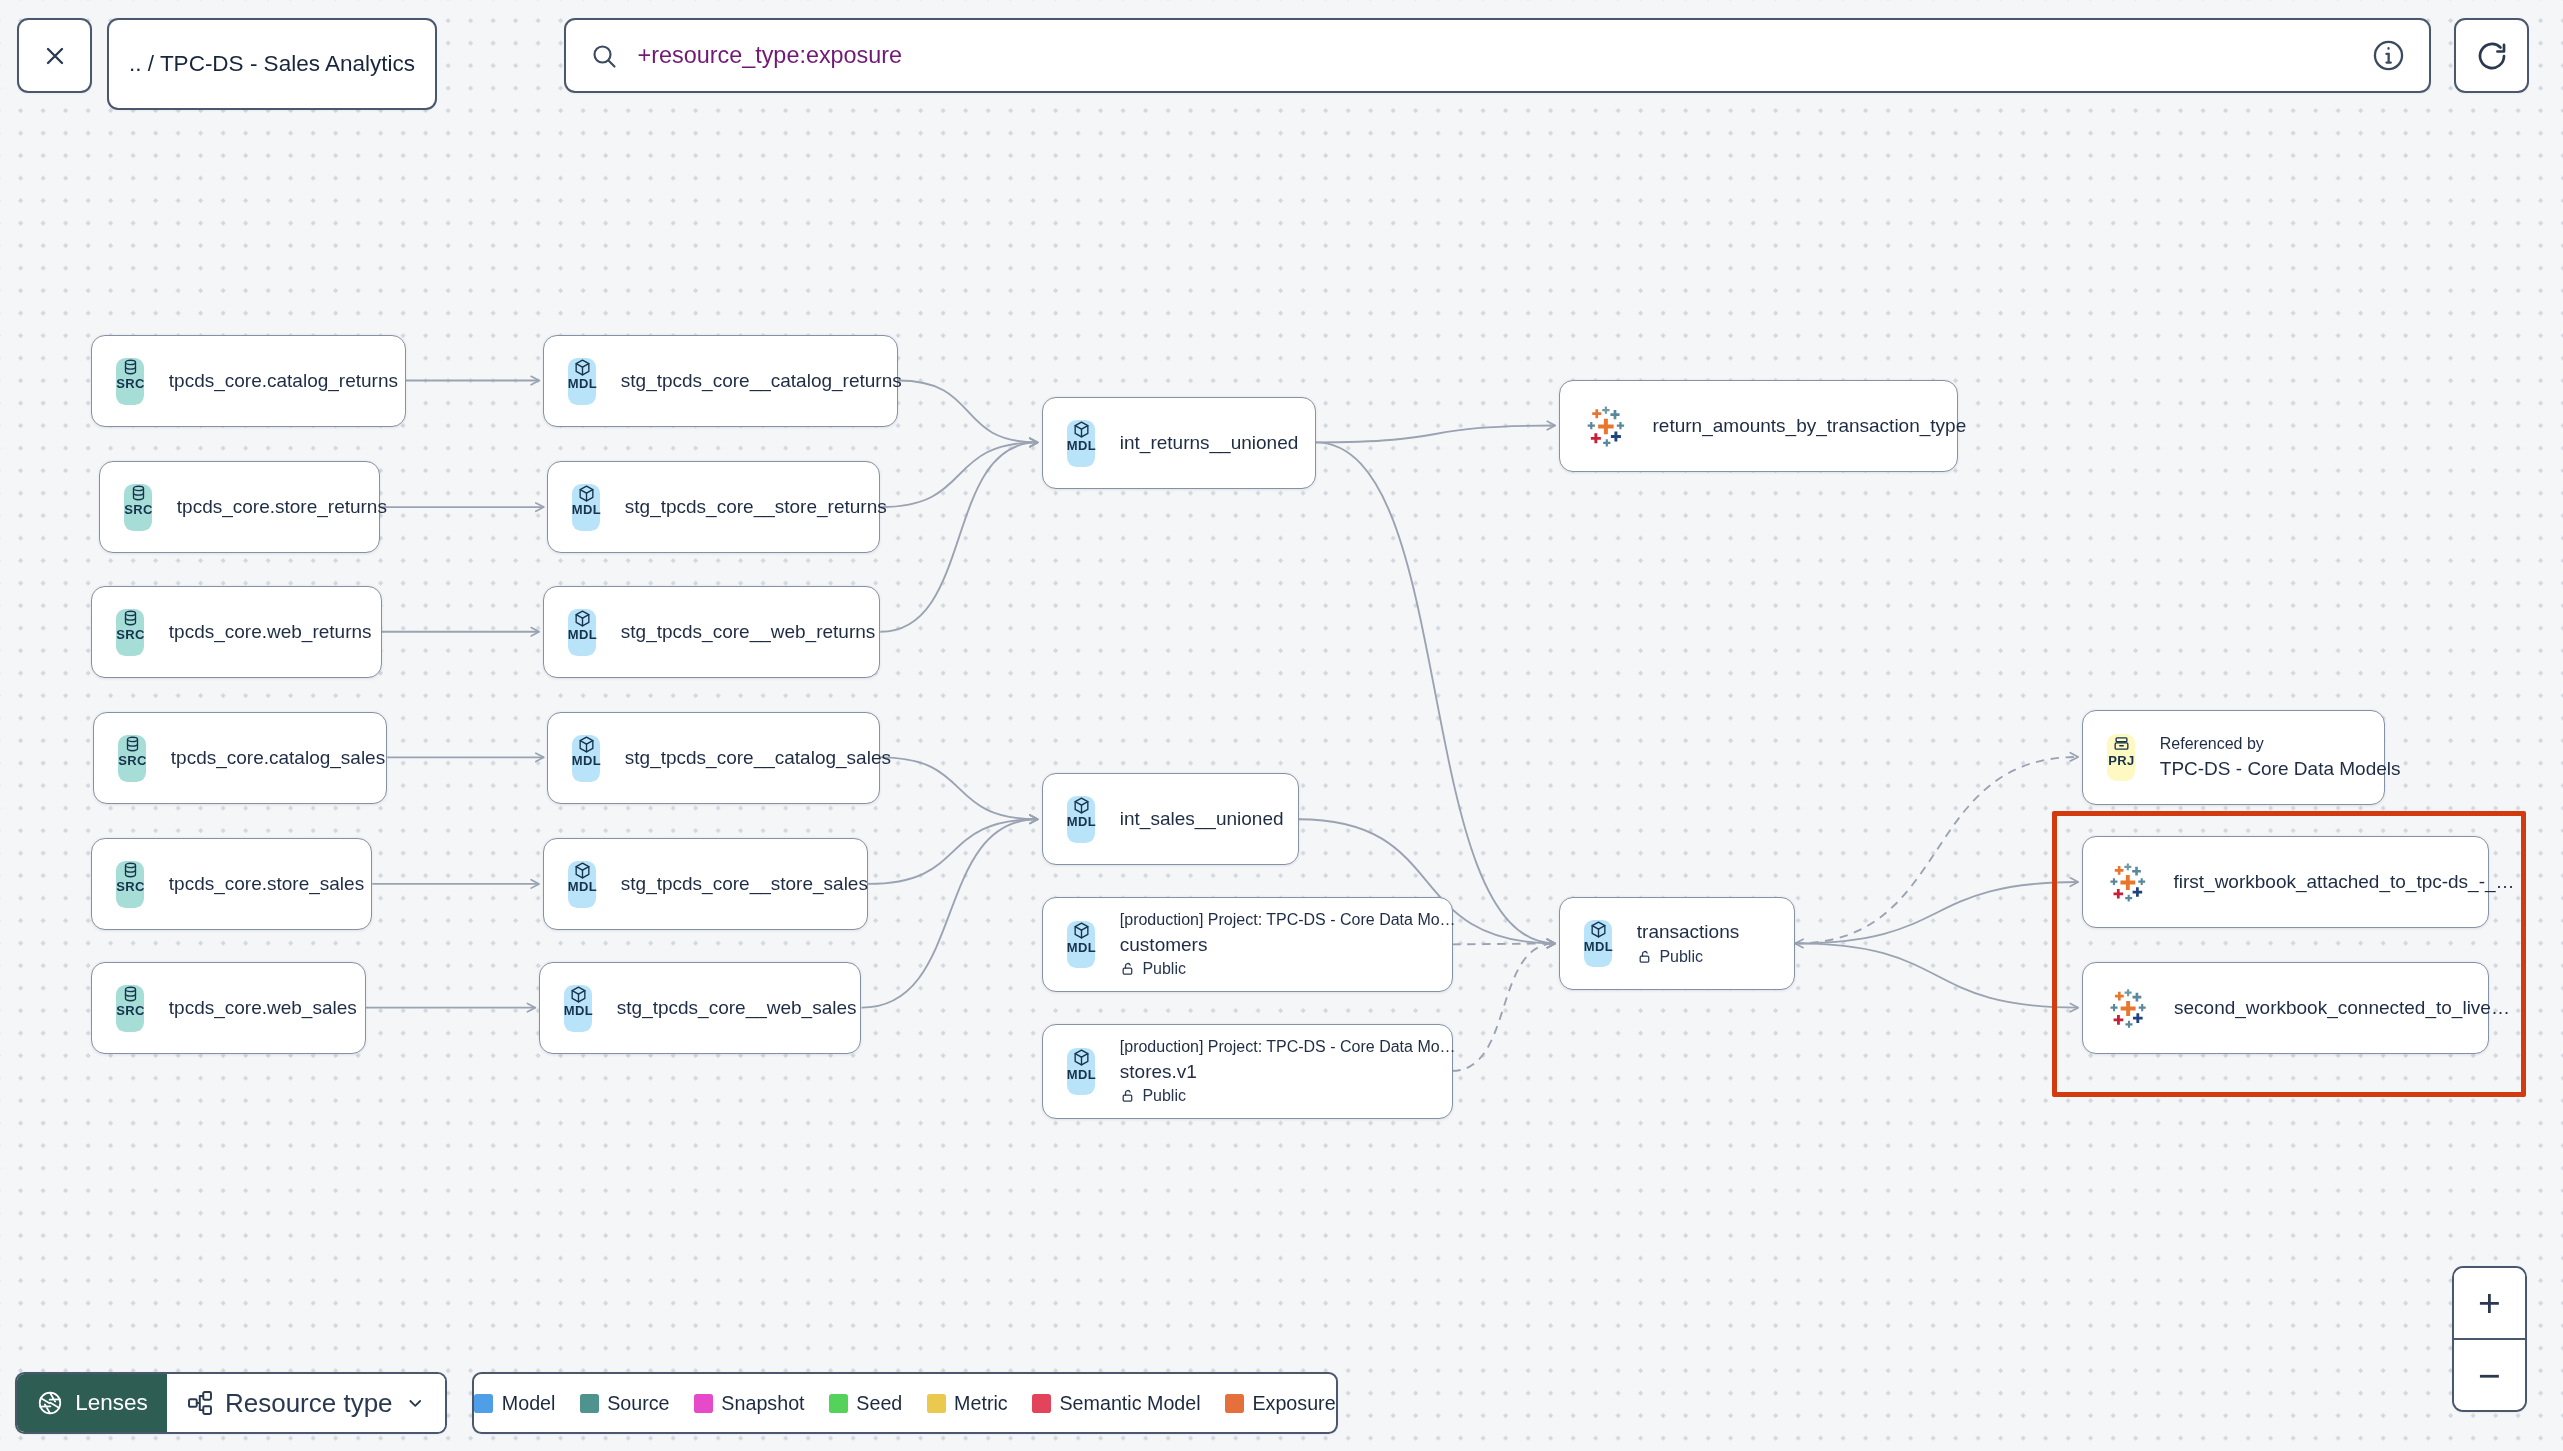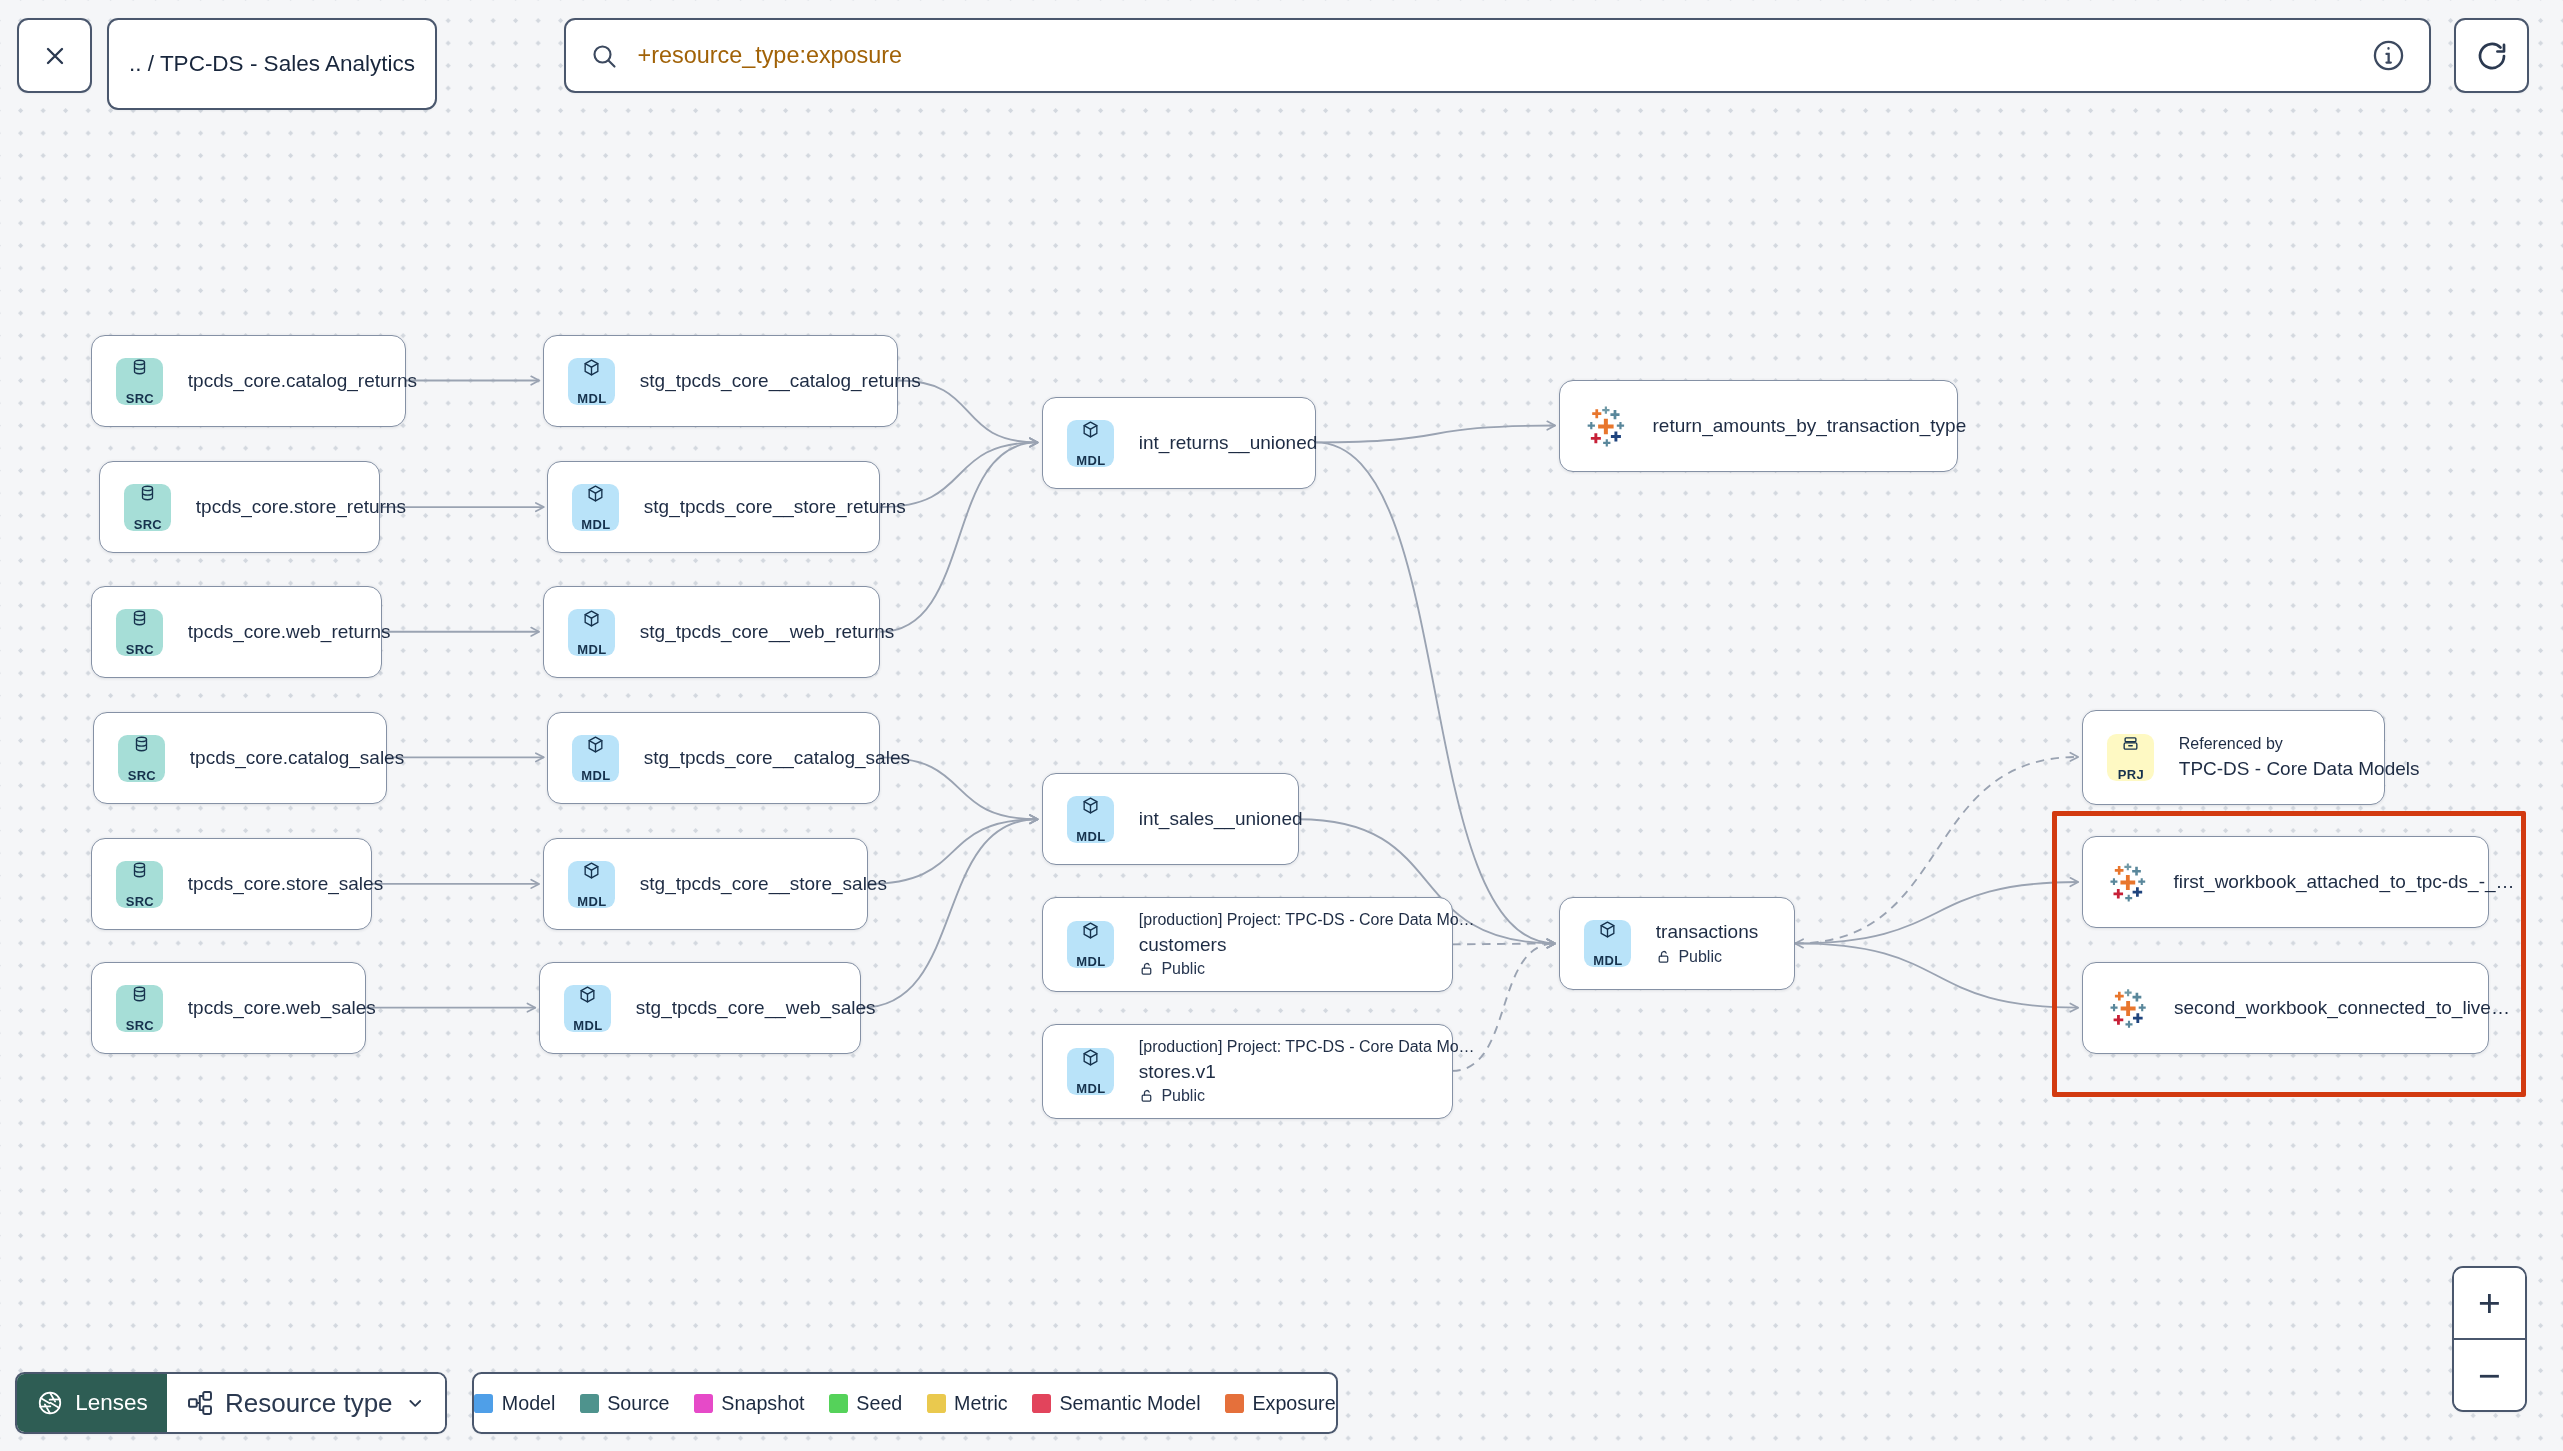--- a/index.html
+++ b/index.html
@@ -8,38 +8,38 @@
        background-image:radial-gradient(circle,#d3d8df 2.1px,transparent 2.2px);
        background-size:22.5px 22.5px;background-position:9.4px 9.4px;
        font-family:"Liberation Sans",sans-serif;color:#1e2c44;}
   svg{display:block}
   .edges{position:absolute;left:0;top:0;z-index:2;pointer-events:none}
   .nodes-layer{position:absolute;inset:0;z-index:3}
   
   .node{position:absolute;background:#fff;border:1.9px solid #8591a5;border-radius:14px;
         display:flex;align-items:center;padding:0 24.4px;gap:24.4px;box-sizing:border-box;
         box-shadow:0 0.9px 2.8px rgba(26,36,56,.10);cursor:pointer}
-  .badge{width:47px;height:47px;border-radius:9.4px;display:flex;flex-direction:column;
-         align-items:center;justify-content:space-between;gap:0.9px;flex:0 0 auto}
+  .badge{width:28px;height:47px;border-radius:9.4px;display:flex;flex-direction:column;
+         align-items:center;justify-content:flex-start;gap:0.9px;flex:0 0 auto}
   .blabel{font-size:13px;font-weight:700;color:#16324d;line-height:1;letter-spacing:0.3px}
   .b-source{background:#a6ded7}.b-model{background:#b9e3f9}.b-project{background:#fef9c3}
   .lines{display:flex;flex-direction:column;gap:4.7px;min-width:0}
   .title{font-size:19px;color:#1e2c44;white-space:nowrap}
   .ltop{font-size:16px;color:#1e2c44;white-space:nowrap}
   .laccess{display:flex;align-items:center;gap:6.6px;font-size:16px;color:#273650}
   .highlight{position:absolute;border:5.6px solid #d23a10;z-index:6;pointer-events:none;border-radius:1.9px}
   
   .chip{position:absolute;background:#fff;border:2.3px solid #4a576d;border-radius:11.2px;
         box-sizing:border-box;display:flex;align-items:center;z-index:10;
         font-family:"Liberation Sans",sans-serif;box-shadow:0 0.9px 1.9px rgba(20,30,50,.05)}
   button.chip{cursor:pointer;padding:0}
   .close-btn{left:17px;top:18px;width:75px;height:75px;justify-content:center}
   .crumb{left:107px;top:18px;width:330px;height:92px;justify-content:center;font-size:22.5px;color:#18263c}
   .searchbar{left:564px;top:18px;width:1867px;height:75px;padding:0 22.5px;gap:17px}
-  .searchbar input{flex:1;border:none;outline:none;font-size:23.4px;color:#a16207;background:transparent;
+  .searchbar input{flex:1;border:none;outline:none;font-size:23.4px;color:#701a75;background:transparent;
         font-family:"Liberation Sans",sans-serif}
   .refresh-btn{left:2454px;top:18px;width:75px;height:75px;justify-content:center}
   
   .lens-group{position:absolute;left:15px;top:1372px;height:62px;display:flex;z-index:10;
         border:2.3px solid #4a576d;border-radius:9.4px;overflow:hidden;box-sizing:border-box;
         box-shadow:0 0.9px 1.9px rgba(20,30,50,.05)}
   .lenses{display:flex;align-items:center;gap:11.2px;padding:4px 19px;background:#2e5d54;color:#fff;
         font-size:22.5px;border:none;cursor:pointer;font-family:inherit}
   .rtype{display:flex;align-items:center;gap:11.2px;padding:0 19px;background:#fff;color:#2b3950;
         font-size:26px;border:none;cursor:pointer;font-family:inherit}

